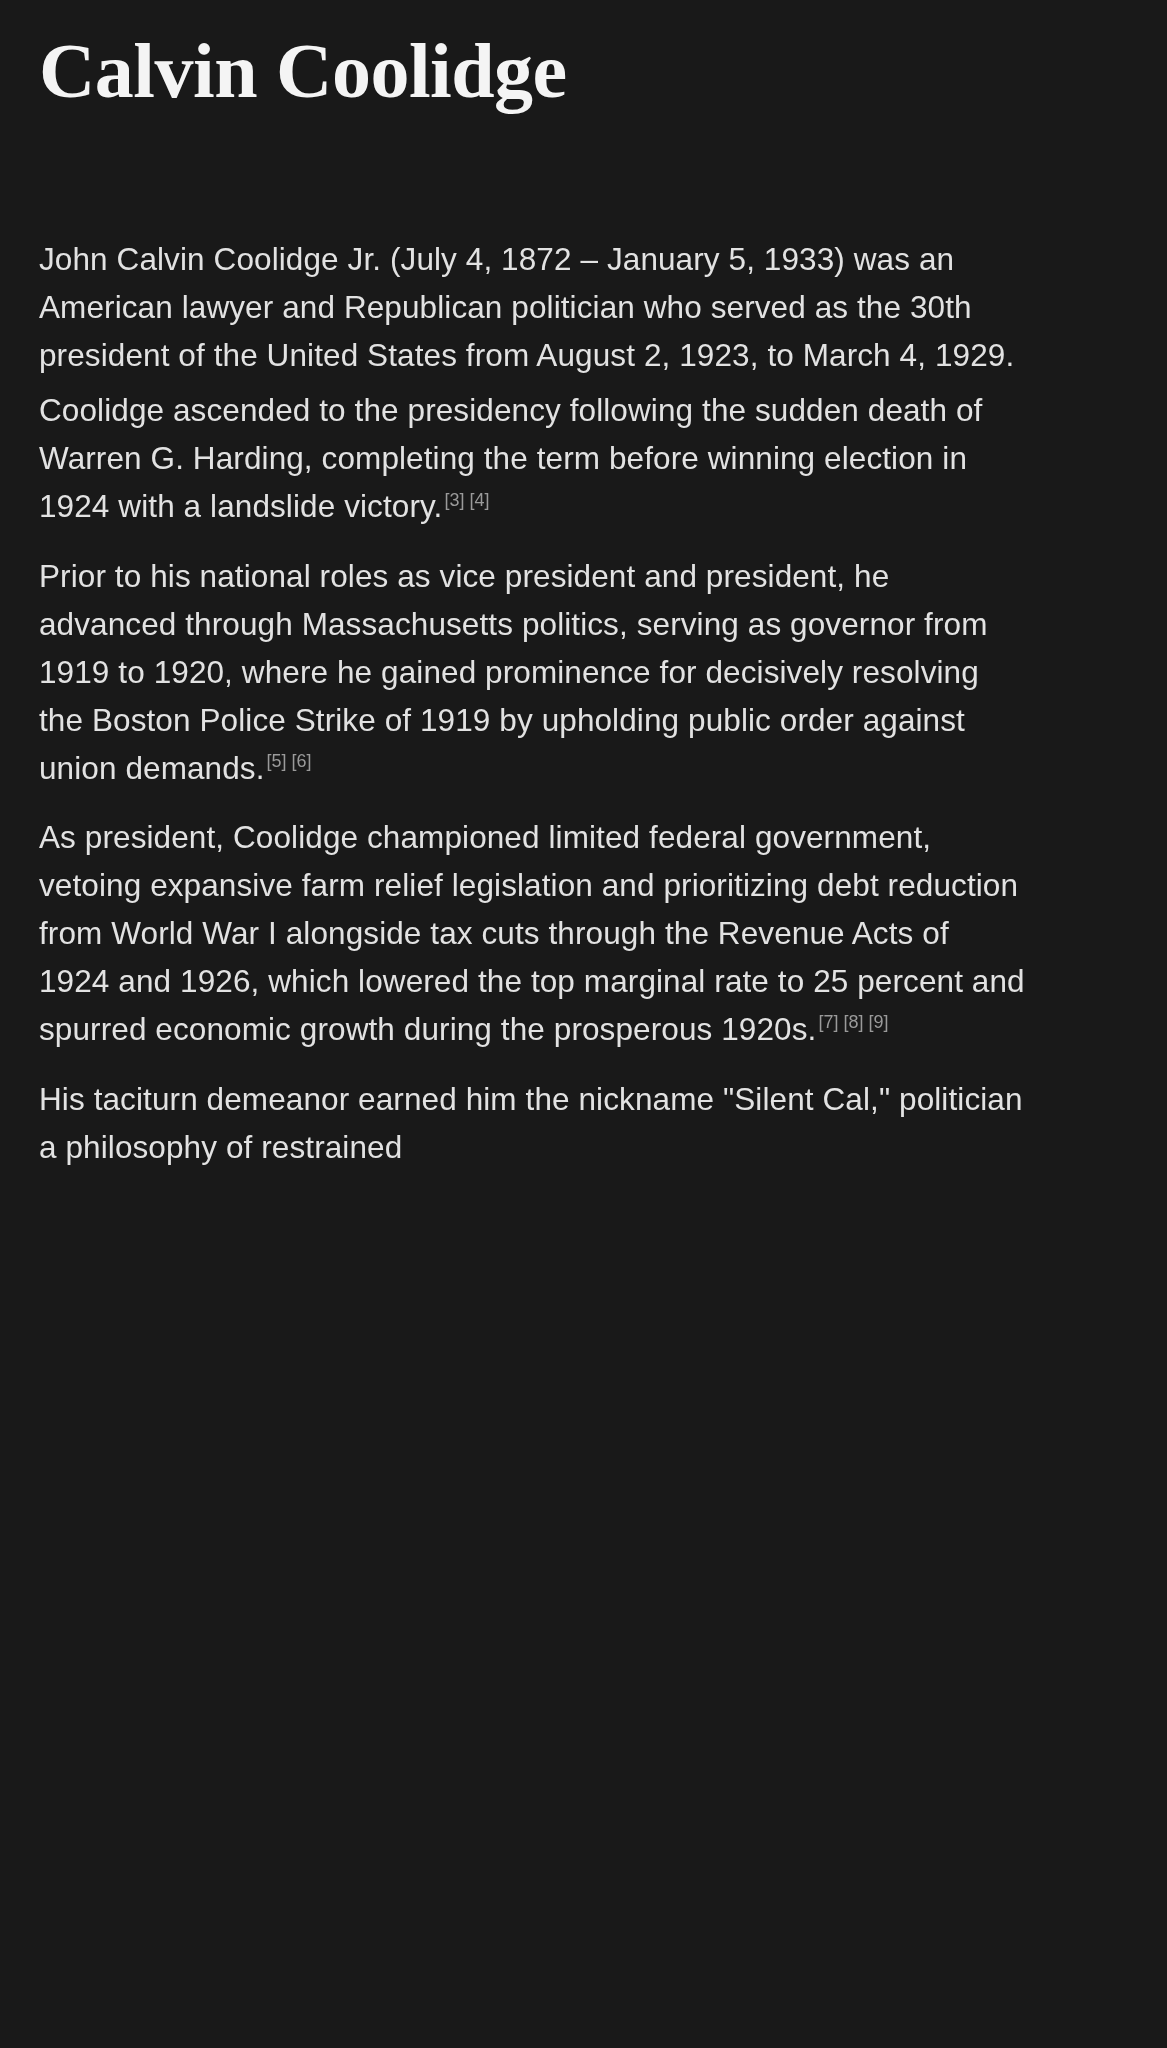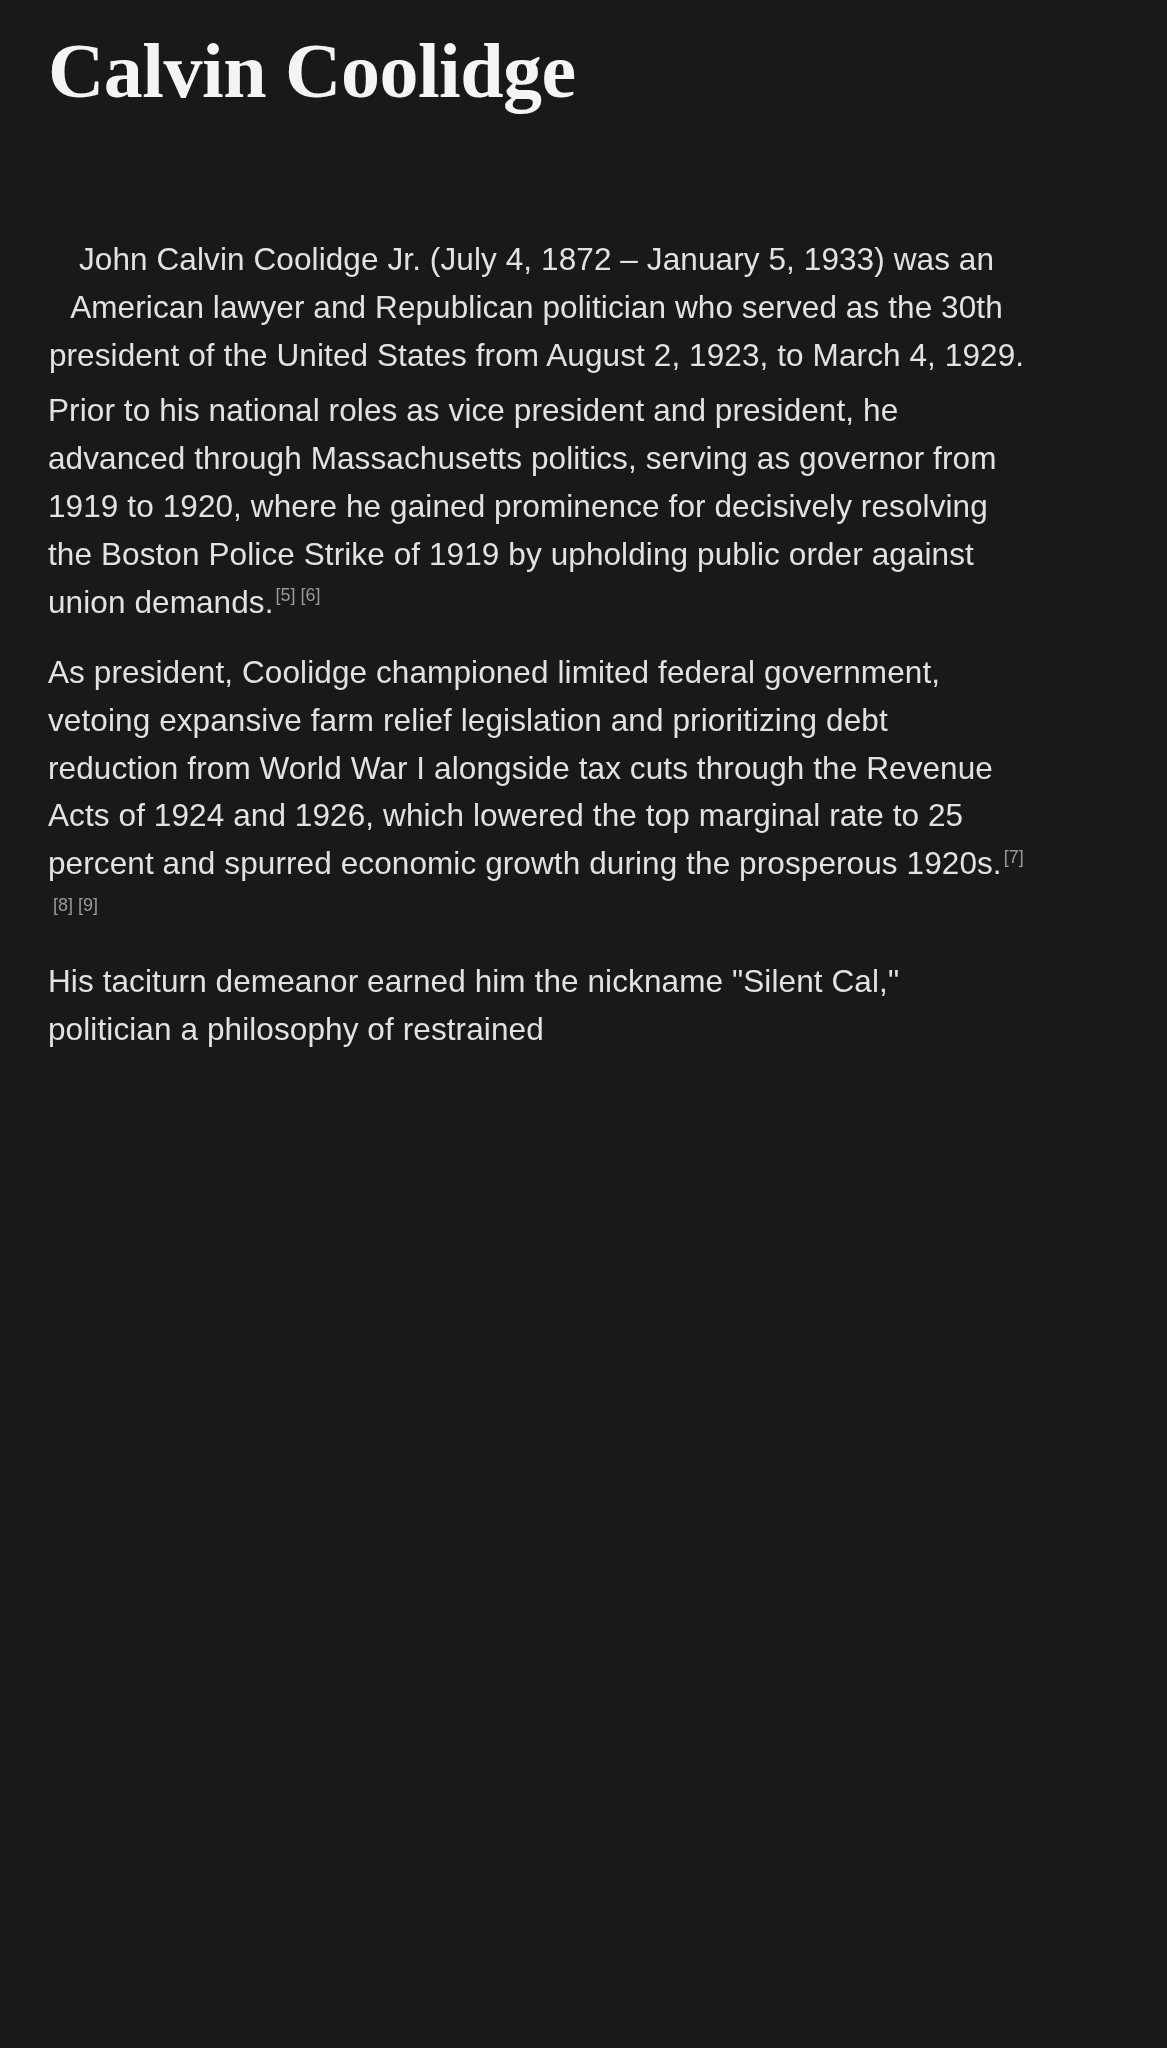--- a/index.html
+++ b/index.html
@@ -11,21 +11,21 @@
     width: 1167px;
     min-height: 2048px;
     font-family: "Liberation Sans", sans-serif;
     color: #e8e8e8;
     -webkit-font-smoothing: antialiased;
   }
   .page {
     width: 1073px;
     min-height: 2048px;
     box-sizing: border-box;
-    padding: 18px 44px 0 44px;
+    padding: 18px 44px 0 35px;
     background: #191919;
   }
   .article-title {
     font-family: "Liberation Serif", serif;
     font-weight: 700;
     font-size: 78px;
     line-height: 1.1;
     color: #f4f4f4;
     margin: 0;
     padding: 10px 0 0 4px;
@@ -38,21 +38,20 @@
     font-size: 31.5px;
     line-height: 1.52;
     color: #e2e2e2;
     margin: 0 0 22px 0;
     padding: 0 4px 0 4px;
     font-weight: 400;
     letter-spacing: 0.1px;
   }
   p.para.tight {
     margin-bottom: 8px;
-    text-align: center;
   }
   sup.ref {
     font-size: 18px;
     line-height: 0;
     vertical-align: super;
     color: #9a9a9a;
     margin-left: 2px;
     letter-spacing: 0;
   }
   sup.ref + sup.ref {
@@ -69,20 +68,23 @@
 <div class="page">
 
   <h1 class="article-title">Calvin Coolidge</h1>
 
   <div class="body-block">
 
     <p class="para tight">
       <span>John Calvin Coolidge Jr. (July 4, 1872 – January 5, 1933) was an American lawyer and Republican politician who served as the 30th president of the United States from August 2, 1923, to March 4, 1929.</span>
     </p>
 
+    <p class="para">
+      <span>Coolidge ascended to the presidency following the sudden death of Warren G. Harding, completing the term before winning election in 1924 with a landslide victory.</span><sup class="ref">[3]</sup><sup class="ref">[4]</sup>
+    </p>
 
     <p class="para">
       <span>Prior to his national roles as vice president and president, he advanced through Massachusetts politics, serving as governor from 1919 to 1920, where he gained prominence for decisively resolving the Boston Police Strike of 1919 by upholding public order against union demands.</span><sup class="ref">[5]</sup><sup class="ref">[6]</sup>
     </p>
 
     <p class="para">
       <span>As president, Coolidge championed limited federal government, vetoing expansive farm relief legislation and prioritizing debt reduction from World War I alongside tax cuts through the Revenue Acts of 1924 and 1926, which lowered the top marginal rate to 25 percent and spurred economic growth during the prosperous 1920s.</span><sup class="ref">[7]</sup><sup class="ref">[8]</sup><sup class="ref">[9]</sup>
     </p>
 
     <p class="para">

